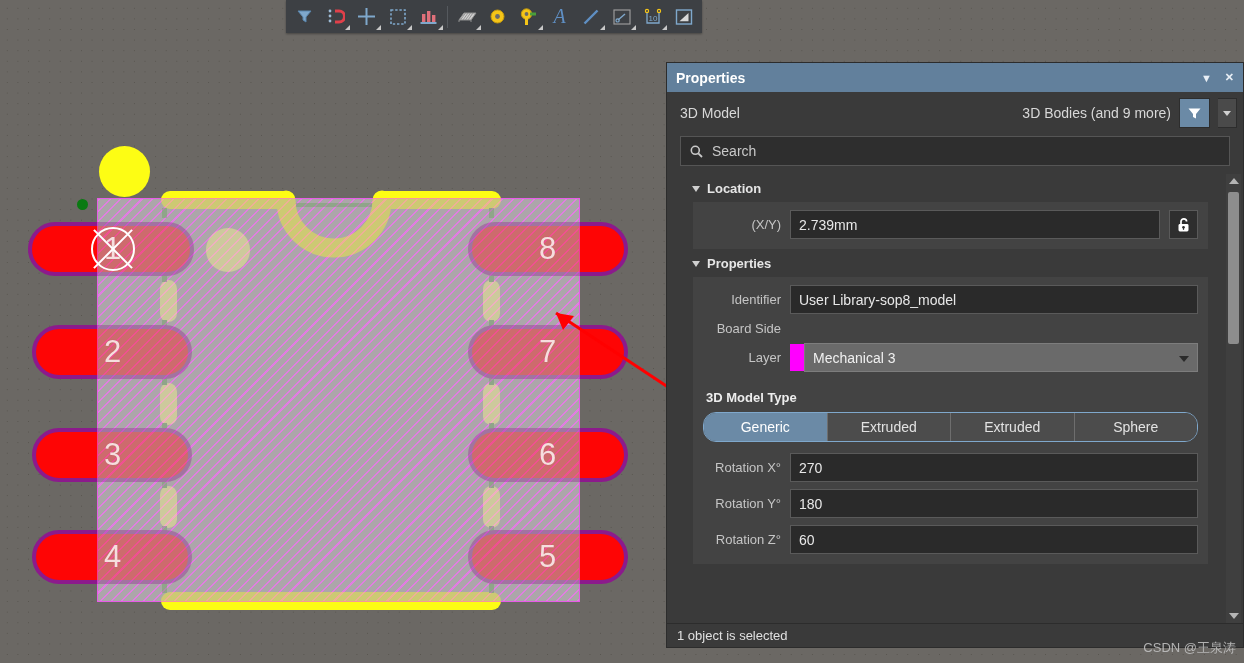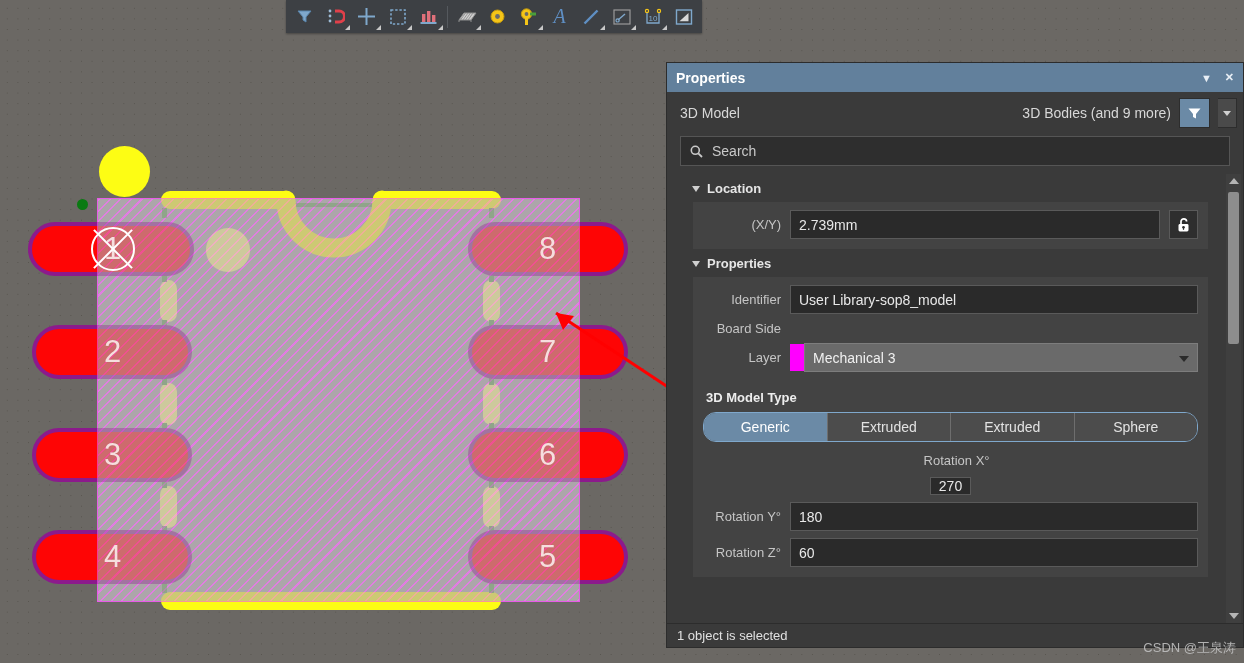--- a/index.html
+++ b/index.html
@@ -507,21 +507,21 @@
 
           <div class="subsec-title">3D Model Type</div>
 
           <div class="seg-group">
             <div class="seg active">Generic</div>
             <div class="seg">Extruded</div>
             <div class="seg">Extruded</div>
             <div class="seg">Sphere</div>
           </div>
 
-          <div class="field-row" style="margin-top:11px;flex-direction:column;">
+          <div class="field-row" style="margin-top:11px;">
             <span class="f-label">Rotation X°</span>
             <span class="f-input">270</span>
           </div>
           <div class="field-row">
             <span class="f-label">Rotation Y°</span>
             <span class="f-input">180</span>
           </div>
           <div class="field-row">
             <span class="f-label">Rotation Z°</span>
             <span class="f-input">60</span>

